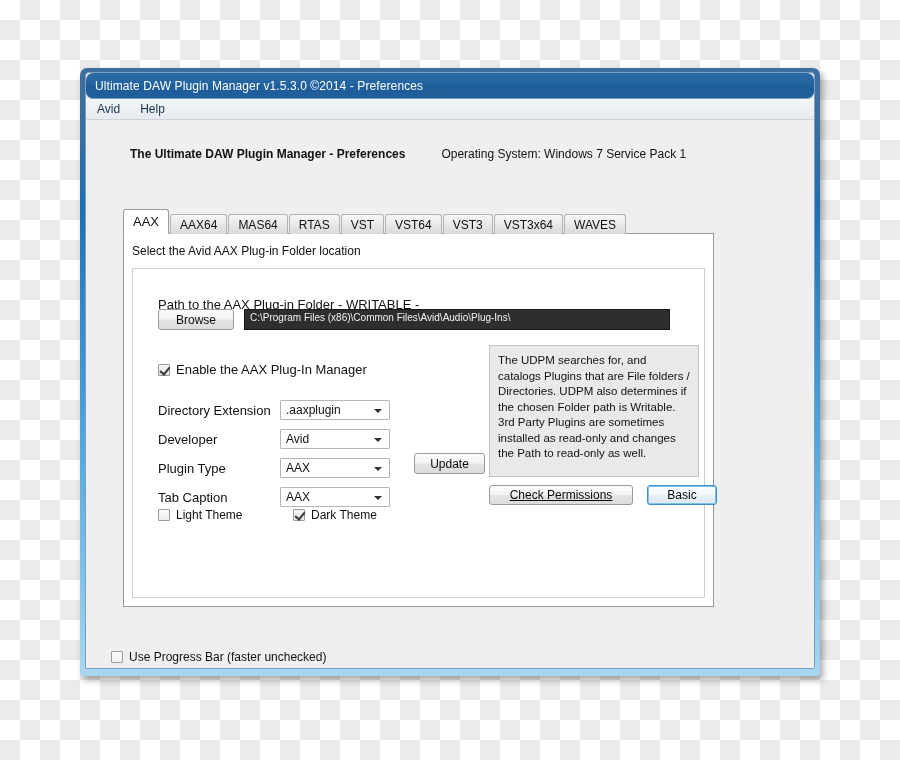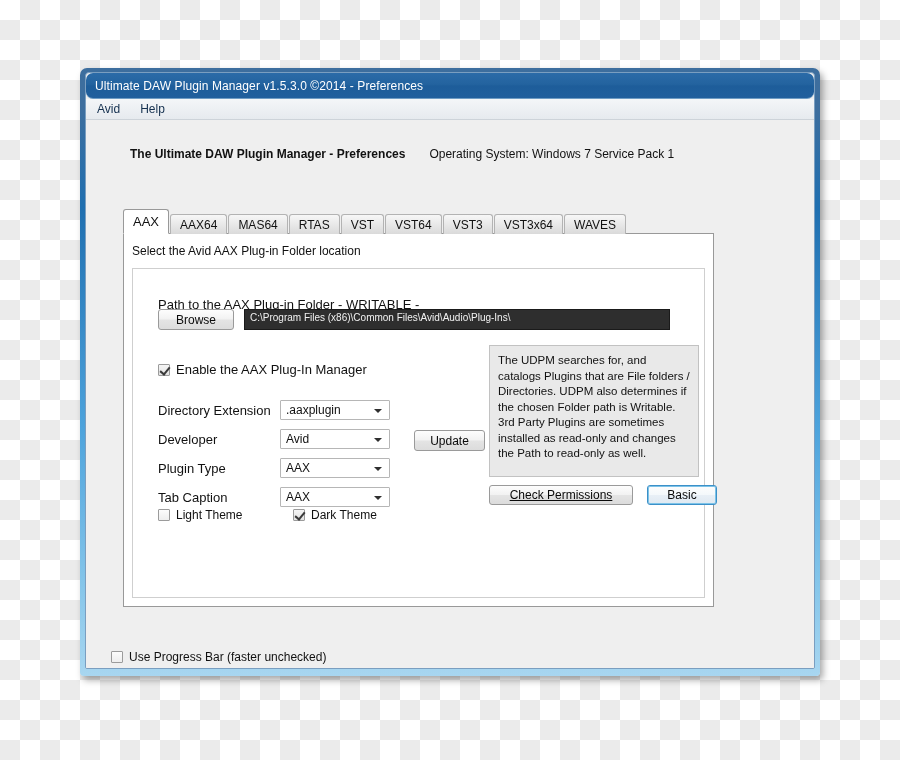--- a/index.html
+++ b/index.html
@@ -104,21 +104,21 @@
     white-space: nowrap;
   }
   #app-title {
     font-size: 12px;
     font-weight: bold;
     color: #111111;
   }
   #os-info {
     font-size: 12px;
     color: #111111;
-    margin-left: 24px;
+    margin-left: 36px;
   }
 
   
   #tabcontrol {
     position: absolute;
     left: 37px; top: 89px;
     width: 591px; height: 0;
   }
   #tabstrip {
     position: absolute;
@@ -298,21 +298,21 @@
     position: absolute;
     right: 7px; top: 8px;
     width: 0; height: 0;
     border-left: 4px solid transparent;
     border-right: 4px solid transparent;
     border-top: 4px solid #2f2f2f;
   }
 
   #update-btn {
     position: absolute;
-    left: 281px; top: 161px;
+    left: 281px; top: 184px;
     width: 71px; height: 21px;
   }
 
   
   #info-panel {
     position: absolute;
     left: 356px; top: 76px;
     width: 210px; height: 132px;
     background: #e9e9e9;
     border: 1px solid #c2c2c2;

